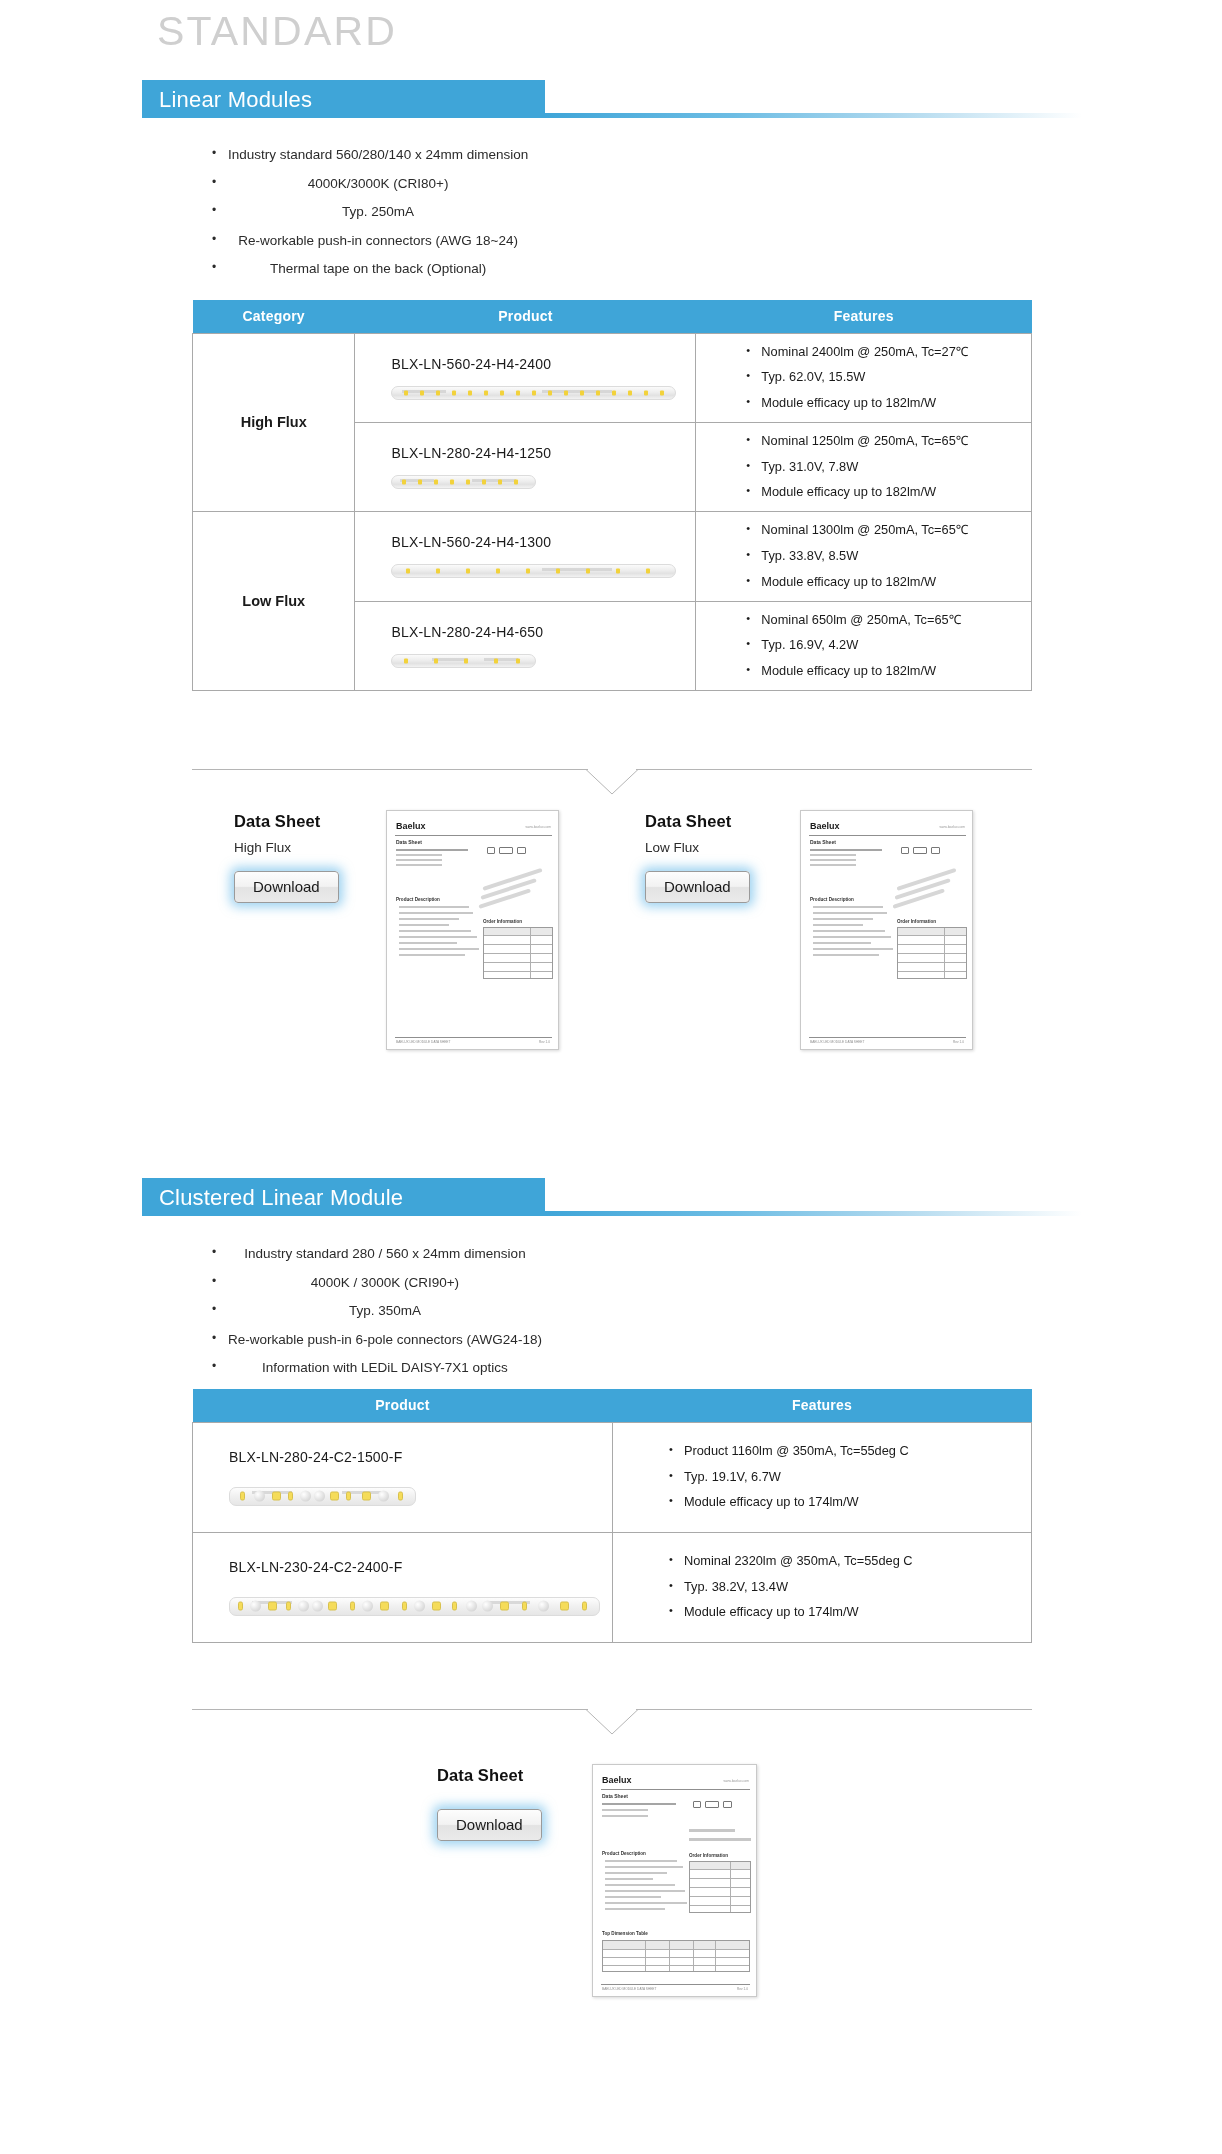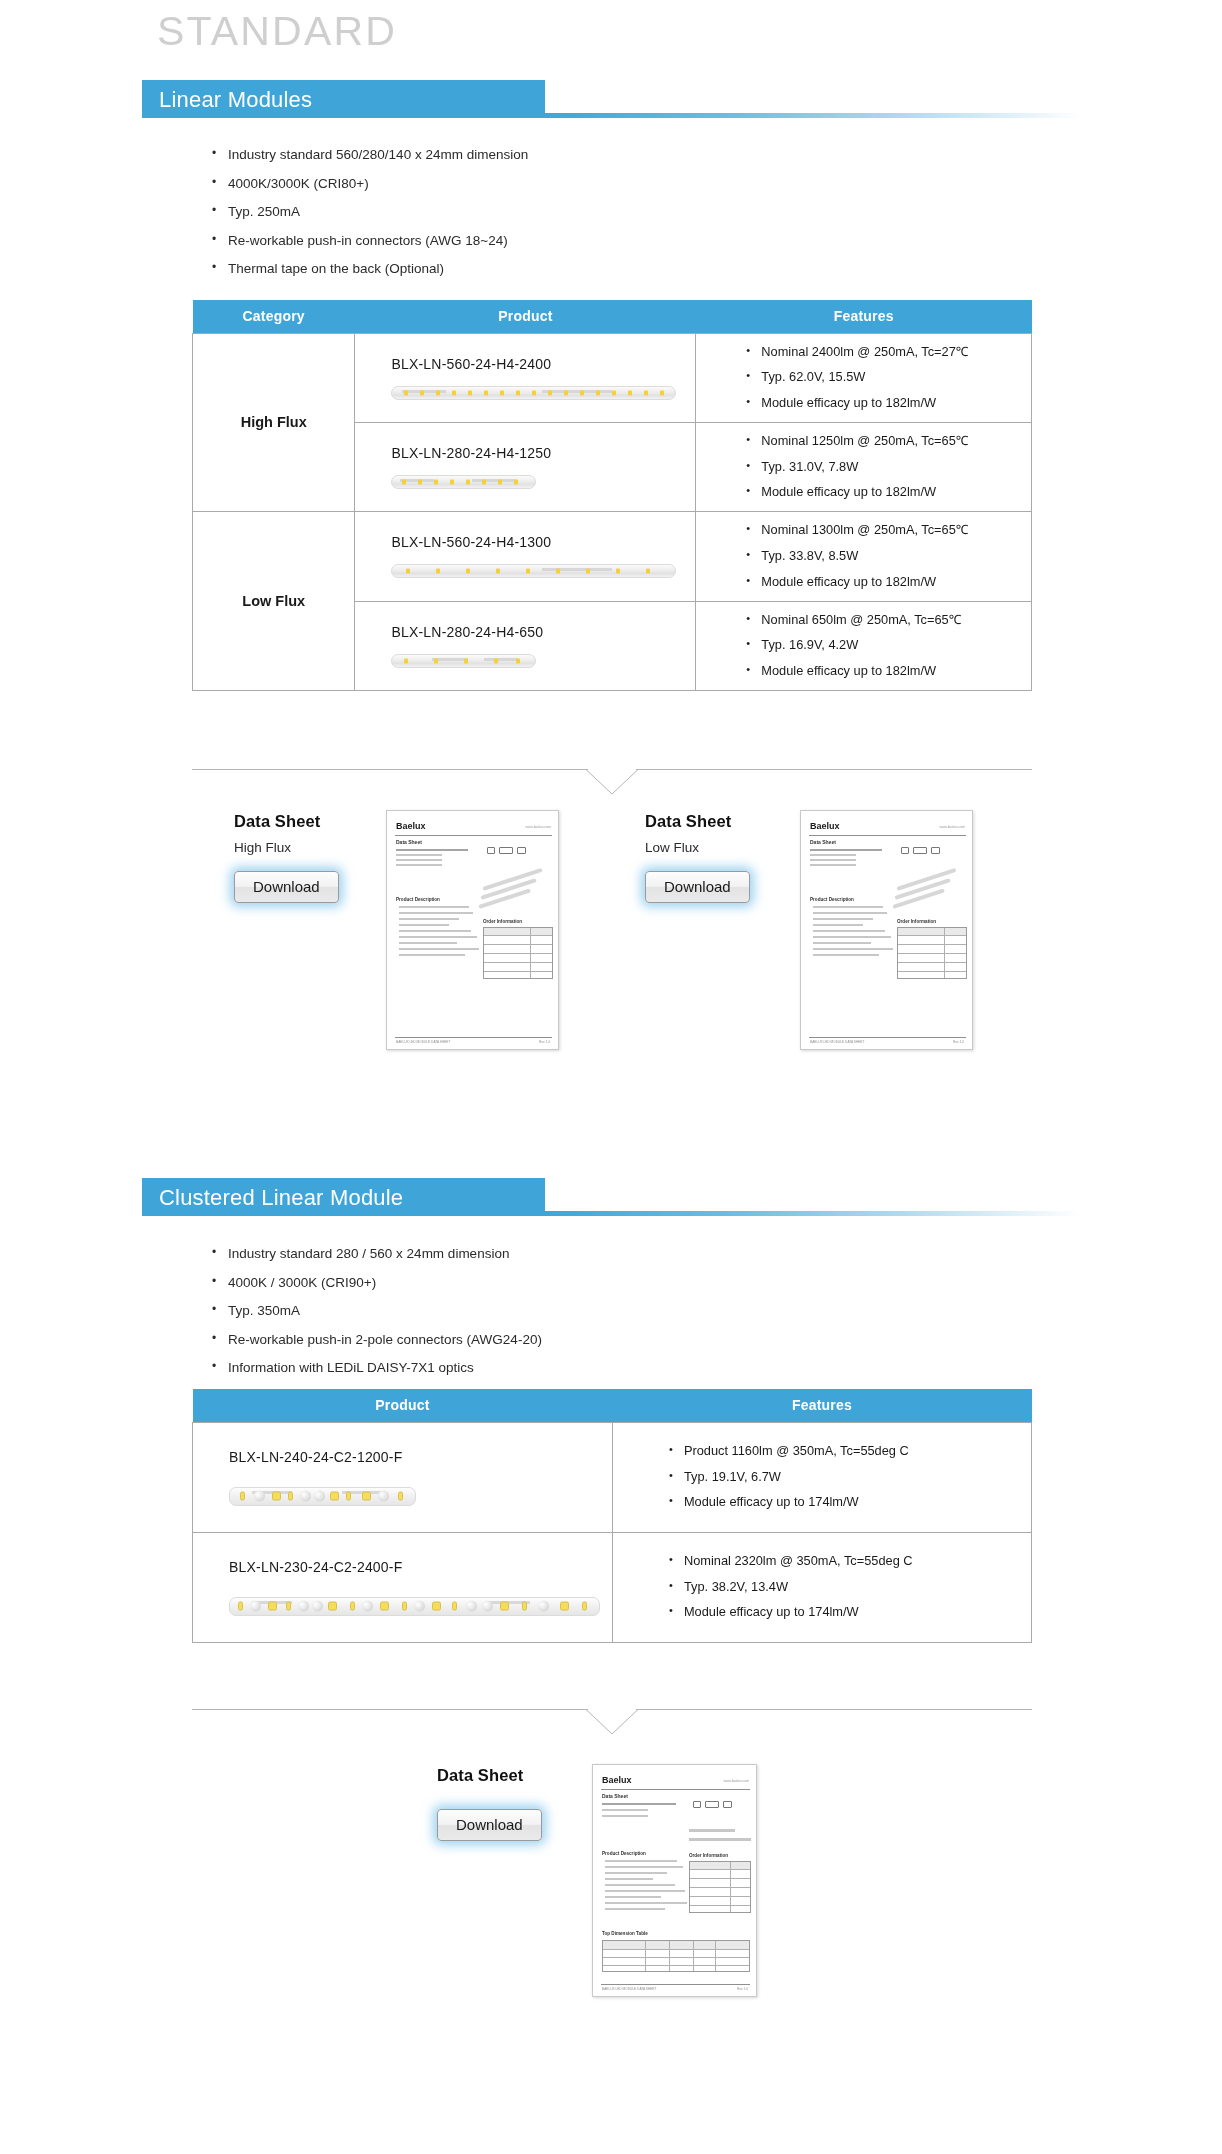--- a/index.html
+++ b/index.html
@@ -39,21 +39,21 @@
   
   .bullets{ position:absolute; left:212px; }
   .bullets li{
     list-style:none;
     font-size:13.5px; color:#2b2b2b; line-height:1; margin-bottom:15px;
     position:relative; padding-left:16px; white-space:nowrap;
   }
   .bullets li:before{
     content:"\2022"; position:absolute; left:0; top:-1px; font-size:12px; color:#2b2b2b;
   }
-  ul.bullets{ margin:0; padding:0; }
+  ul.bullets{ margin:0; padding:0;text-align:center; }
 
   
   .tbl{ position:absolute; border-collapse:collapse; }
   .tbl th{
     background:#3fa5d8; color:#fff; font-size:14px; font-weight:bold;
     height:33px; border:none; letter-spacing:.2px;
   }
   .tbl td{
     border:1px solid #a9a9a9; vertical-align:middle; background:#fff;
   }
@@ -378,39 +378,39 @@
 <div class="sec-head" style="top:1178px">
   <div class="block"></div>
   <div class="tail"></div>
   <div class="label">Clustered Linear Module</div>
 </div>
 
 <ul class="bullets" style="top:1247px">
   <li>Industry standard 280 / 560 x 24mm dimension</li>
   <li>4000K / 3000K (CRI90+)</li>
   <li>Typ. 350mA</li>
-  <li>Re-workable push-in 2-pole connectors (AWG24-20)</li>
+  <li>Re-workable push-in 6-pole connectors (AWG24-18)</li>
   <li>Information with LEDiL DAISY-7X1 optics</li>
 </ul>
 
 <table class="tbl" style="left:192px; top:1389px; width:840px;">
   <colgroup>
       <col style="width:420px">
       <col style="width:420px">
     </colgroup>
   <thead>
     <tr>
       <th>Product</th>
       <th>Features</th>
     </tr>
   </thead>
   <tbody>
     <tr>
       <td class="prod" style="padding:26px 0 26px 36px">
-        <div class="prod-name">BLX-LN-240-24-C2-1200-F</div>
+        <div class="prod-name">BLX-LN-280-24-C2-1500-F</div>
         <div class="board cluster" style="width:187px;height:19px;margin-top:22px;">
           <span class="txt" style="left:22px;width:40px;top:3px"></span>
           <span class="txt" style="left:112px;width:40px;top:3px"></span>
           <span class="bigled" style="left:10px;width:5px;height:9px"></span>
           <span class="lens" style="left:24px;width:11px;height:11px"></span>
           <span class="bigled" style="left:42px;width:9px;height:9px"></span>
           <span class="bigled" style="left:58px;width:5px;height:9px"></span>
           <span class="lens" style="left:70px;width:11px;height:11px"></span>
           <span class="lens" style="left:84px;width:11px;height:11px"></span>
           <span class="bigled" style="left:100px;width:9px;height:9px"></span>

